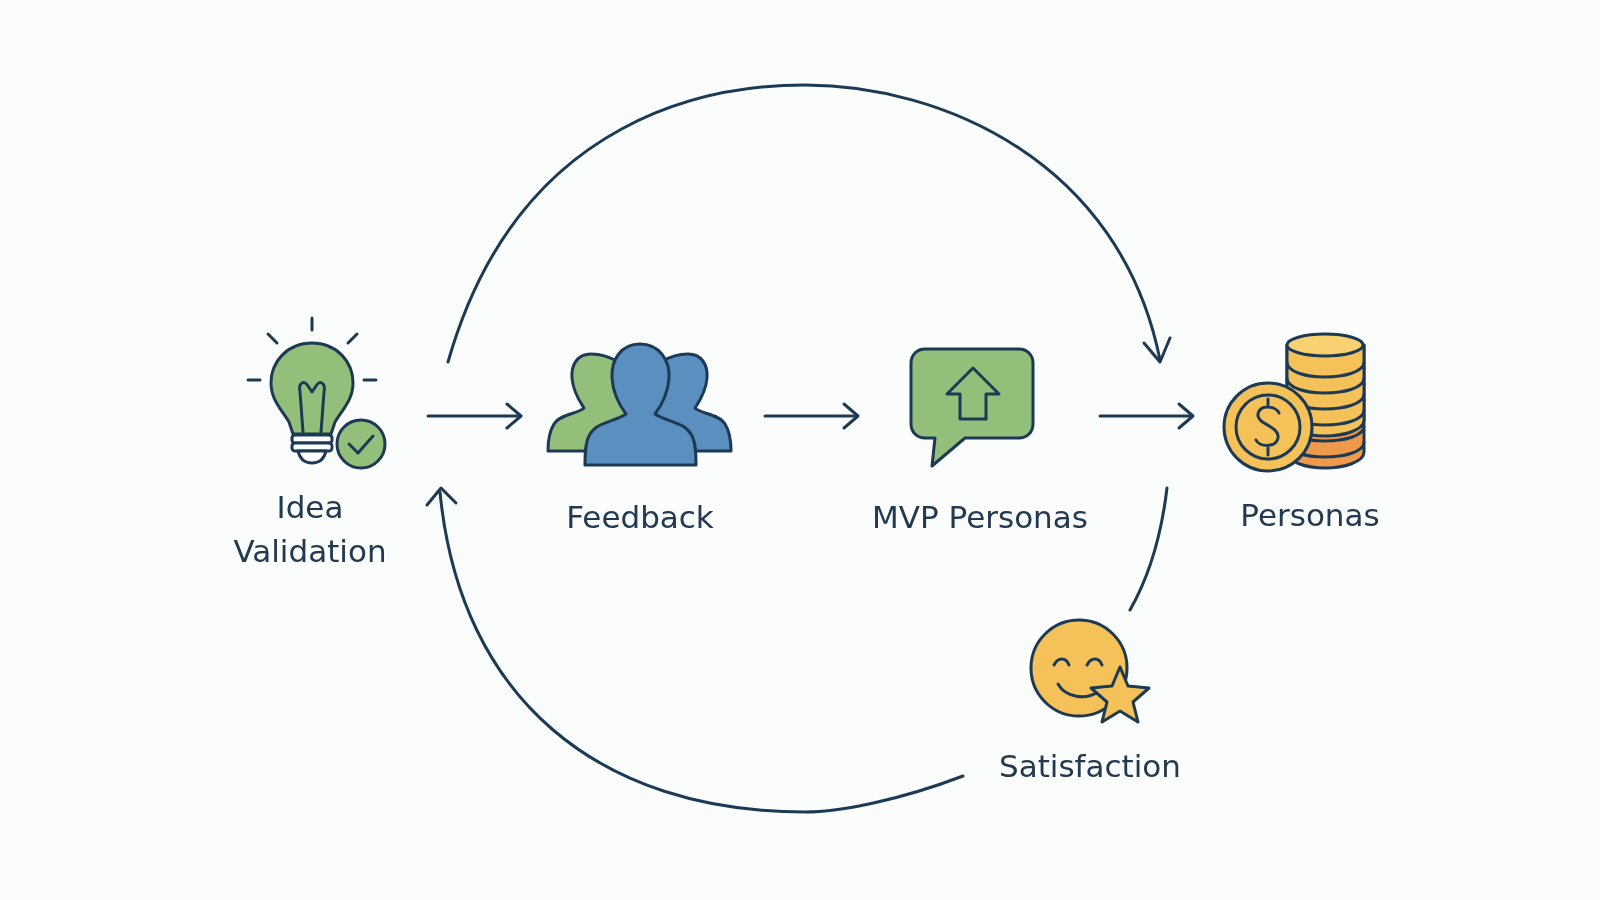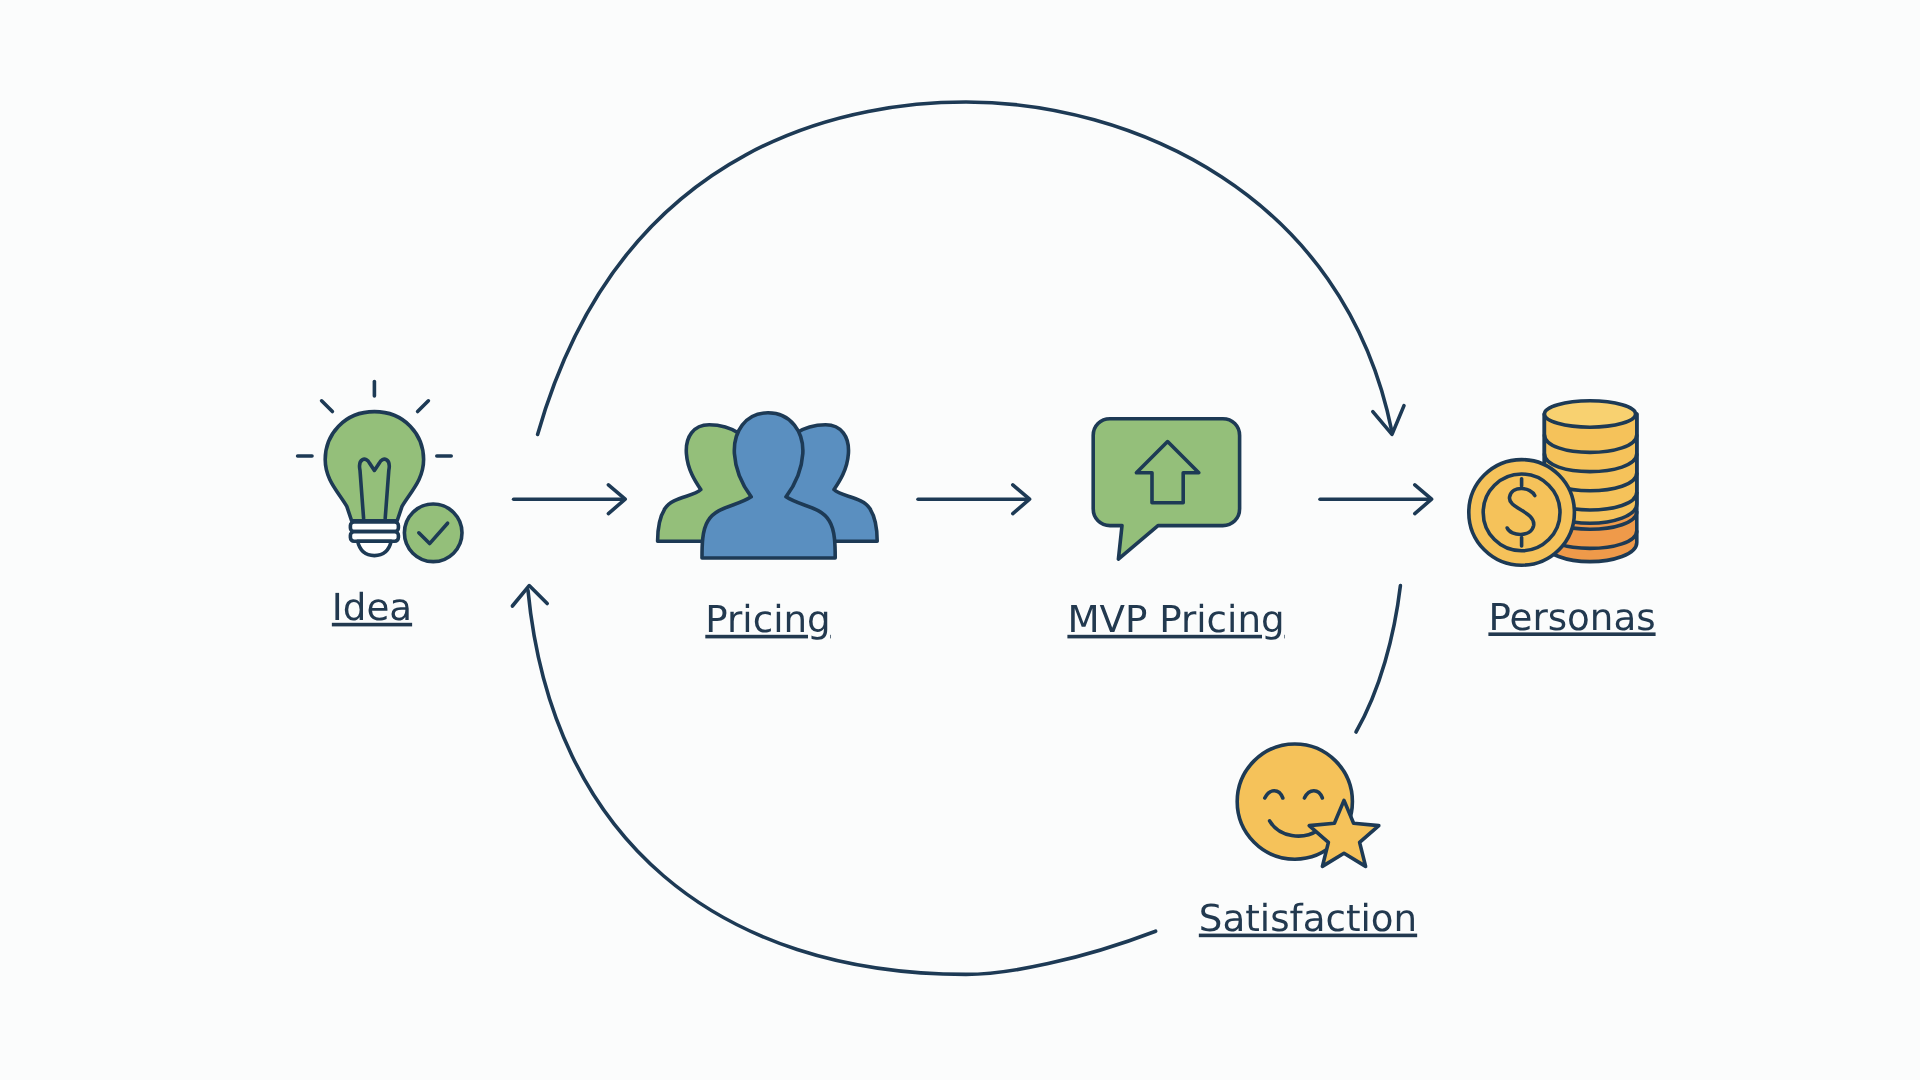--- a/index.html
+++ b/index.html
@@ -12,21 +12,20 @@
   }
   svg.canvas { position: absolute; left: 0; top: 0; }
   .label {
     position: absolute;
     font-family: "DejaVu Sans", sans-serif;
     font-size: 31px;
     color: #22394f;
     text-align: center;
     line-height: 44px;
     white-space: nowrap;
-    text-decoration: underline;
   }
 </style>
 </head>
 <body>
 
 <svg class="canvas" width="1600" height="900" viewBox="0 0 1600 900">
   <g fill="none" stroke="#1d3a55" stroke-width="3" stroke-linecap="round" stroke-linejoin="round">
 
     <path d="M 448 362 C 520 110, 720 85, 805 85 C 940 85, 1120 160, 1160 360"></path>
     <path d="M 1144 343 L 1160 362 L 1170 338"></path>
@@ -103,17 +102,18 @@
     <circle cx="1079" cy="668" r="48" fill="#f5c25a"></circle>
     <path fill="none" d="M 1054 665 C 1058 657, 1066 657, 1069 665"></path>
     <path fill="none" d="M 1087 665 C 1091 657, 1099 657, 1102 665"></path>
     <path fill="none" d="M 1058 684 C 1066 698, 1086 700, 1098 692"></path>
     <path fill="#f5c25a" d="M 1120 667 L 1128 686 L 1149 688 L 1133 702 L 1138 722 L 1120 711 L 1102 722 L 1107 702 L 1091 688 L 1112 686 Z"></path>
   </g>
 </svg>
 
 <div class="label" style="left: 210px; top: 485px; width: 200px;">
   <div>Idea</div>
+  <div>Validation</div>
 </div>
-<div class="label" style="left: 540px; top: 495px; width: 200px;">Pricing</div>
-<div class="label" style="left: 840px; top: 495px; width: 280px;">MVP Pricing</div>
+<div class="label" style="left: 540px; top: 495px; width: 200px;">Feedback</div>
+<div class="label" style="left: 840px; top: 495px; width: 280px;">MVP Personas</div>
 <div class="label" style="left: 1210px; top: 493px; width: 200px;">Personas</div>
 <div class="label" style="left: 970px; top: 744px; width: 240px; text-align: center;">Satisfaction</div>
 
 </body></html>

